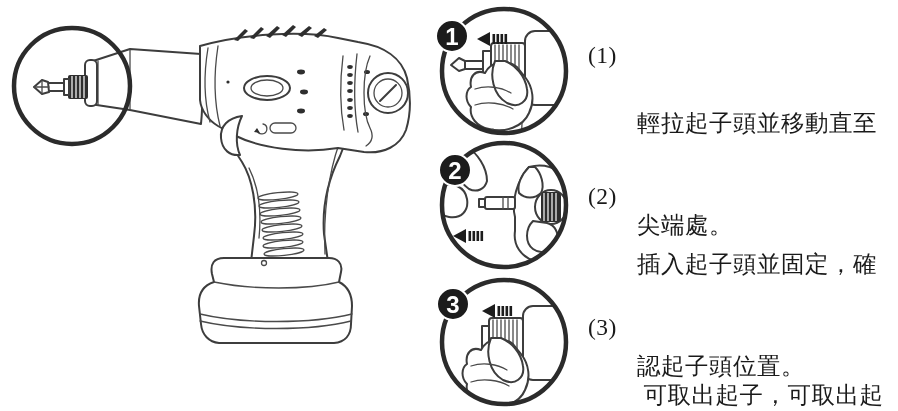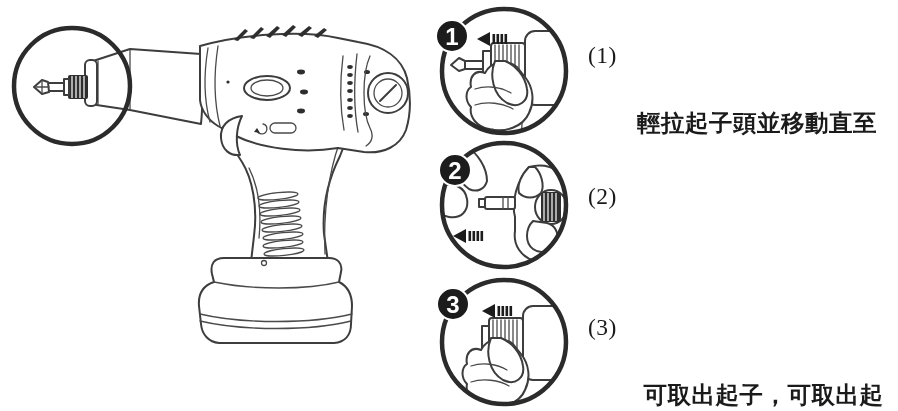--- a/index.html
+++ b/index.html
@@ -13,21 +13,21 @@
   .step-circle.c2{top:137px;}
   .step-circle.c3{top:274px;}
   .step-text{
     position:absolute;left:588px;display:flex;gap:15px;
     font-size:23.5px;line-height:34px;letter-spacing:0.5px;
   }
   .step-text.t1{top:38px;}
   .step-text.t2{top:179px;}
   .step-text.t3{top:310px;}
   .step-label{min-width:34px;}
-  .step-lines{white-space:pre-wrap;font-weight:bold;}
+  .step-lines{white-space:pre-wrap;}
   svg .ln{fill:none;stroke:#3d3d3d;stroke-width:2;stroke-linecap:round;stroke-linejoin:round;}
   svg .lnw{fill:#ffffff;stroke:#3d3d3d;stroke-width:2;stroke-linecap:round;stroke-linejoin:round;}
   svg .thin{fill:none;stroke:#4a4a4a;stroke-width:1.3;stroke-linecap:round;}
   svg .dk{fill:#2e2e2e;stroke:none;}
   svg .badge-num{font-family:"Liberation Sans","DejaVu Sans",sans-serif;font-weight:bold;font-size:24px;fill:#ffffff;}
 </style>
 </head>
 <body>
 
 <div class="page">
@@ -247,26 +247,29 @@
     <g>
       <circle cx="24" cy="30" r="16" fill="#1c1c1c" stroke="#ffffff" stroke-width="2"></circle>
       <text class="badge-num" x="24" y="39" text-anchor="middle">3</text>
     </g>
   </svg>
 
   <div class="step-text t1">
     <span class="step-label">(1)</span>
     <div class="step-lines">
       <div>輕拉起子頭並移動直至</div>
+      <div>尖端處。</div>
     </div>
   </div>
 
   <div class="step-text t2">
     <span class="step-label">(2)</span>
     <div class="step-lines">
+      <div>插入起子頭並固定，確</div>
+      <div>認起子頭位置。</div>
     </div>
   </div>
 
   <div class="step-text t3">
     <span class="step-label">(3)</span>
     <div class="step-lines">
       <div> 可取出起子，可取出起子</div>
       
     </div>
   </div>

